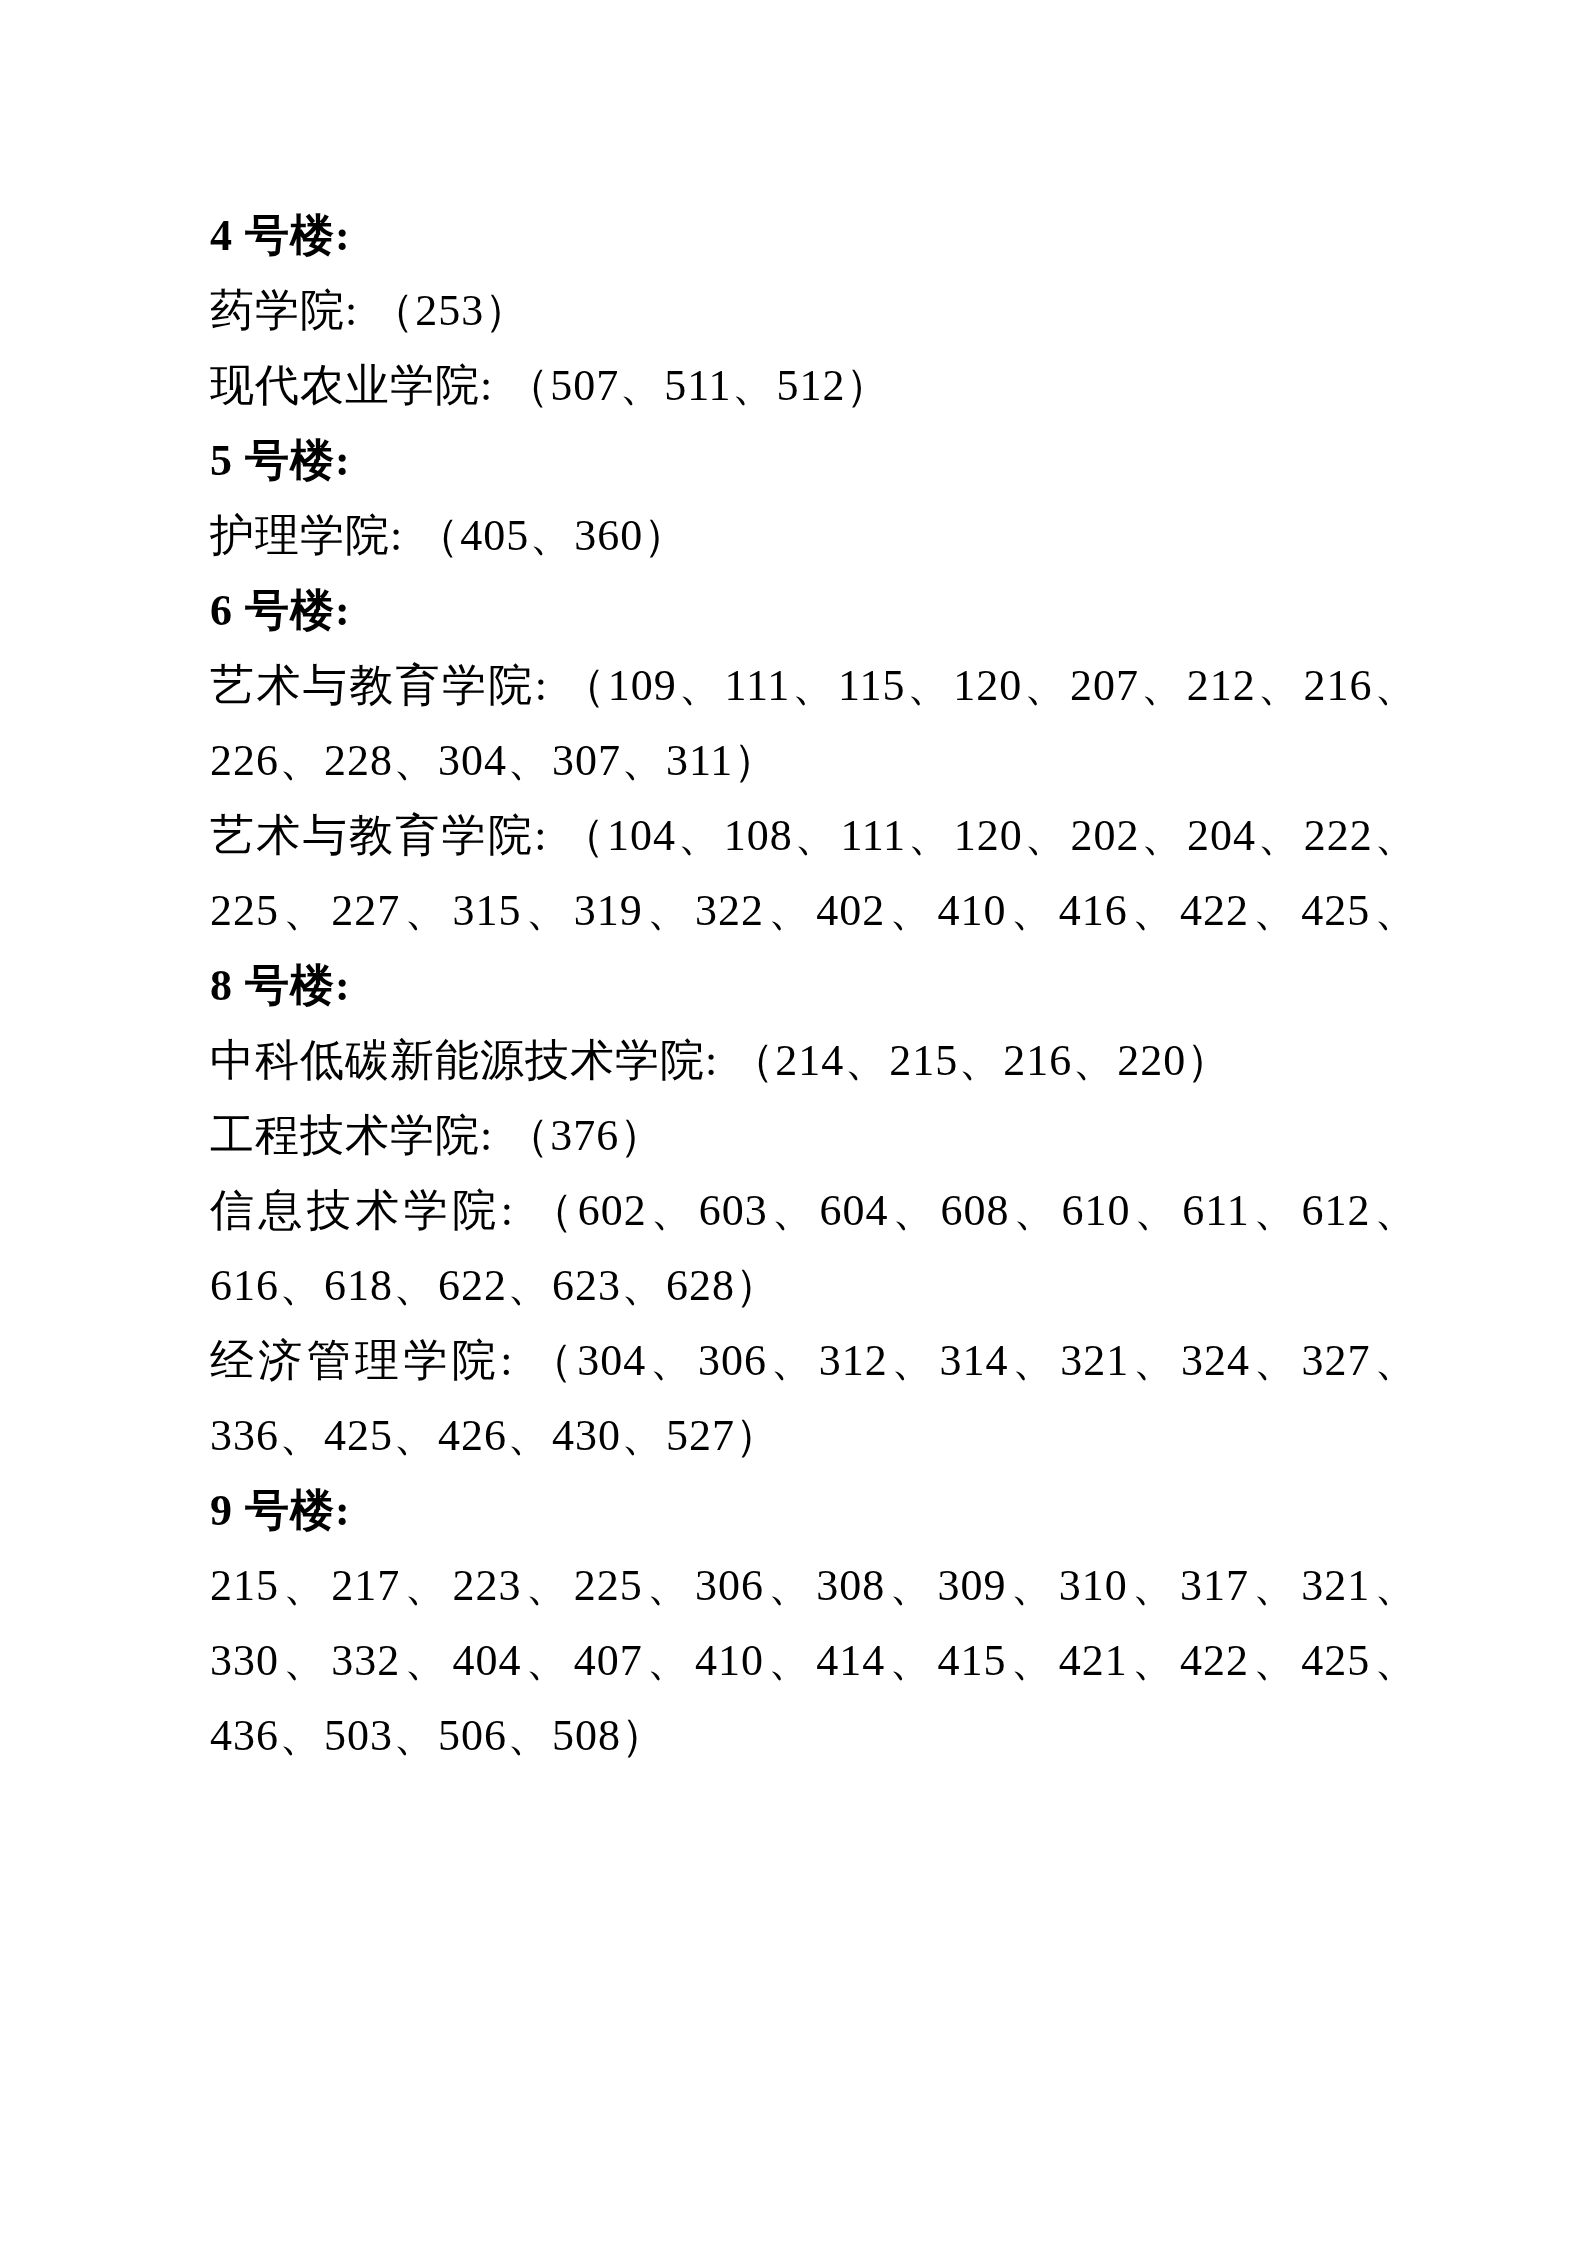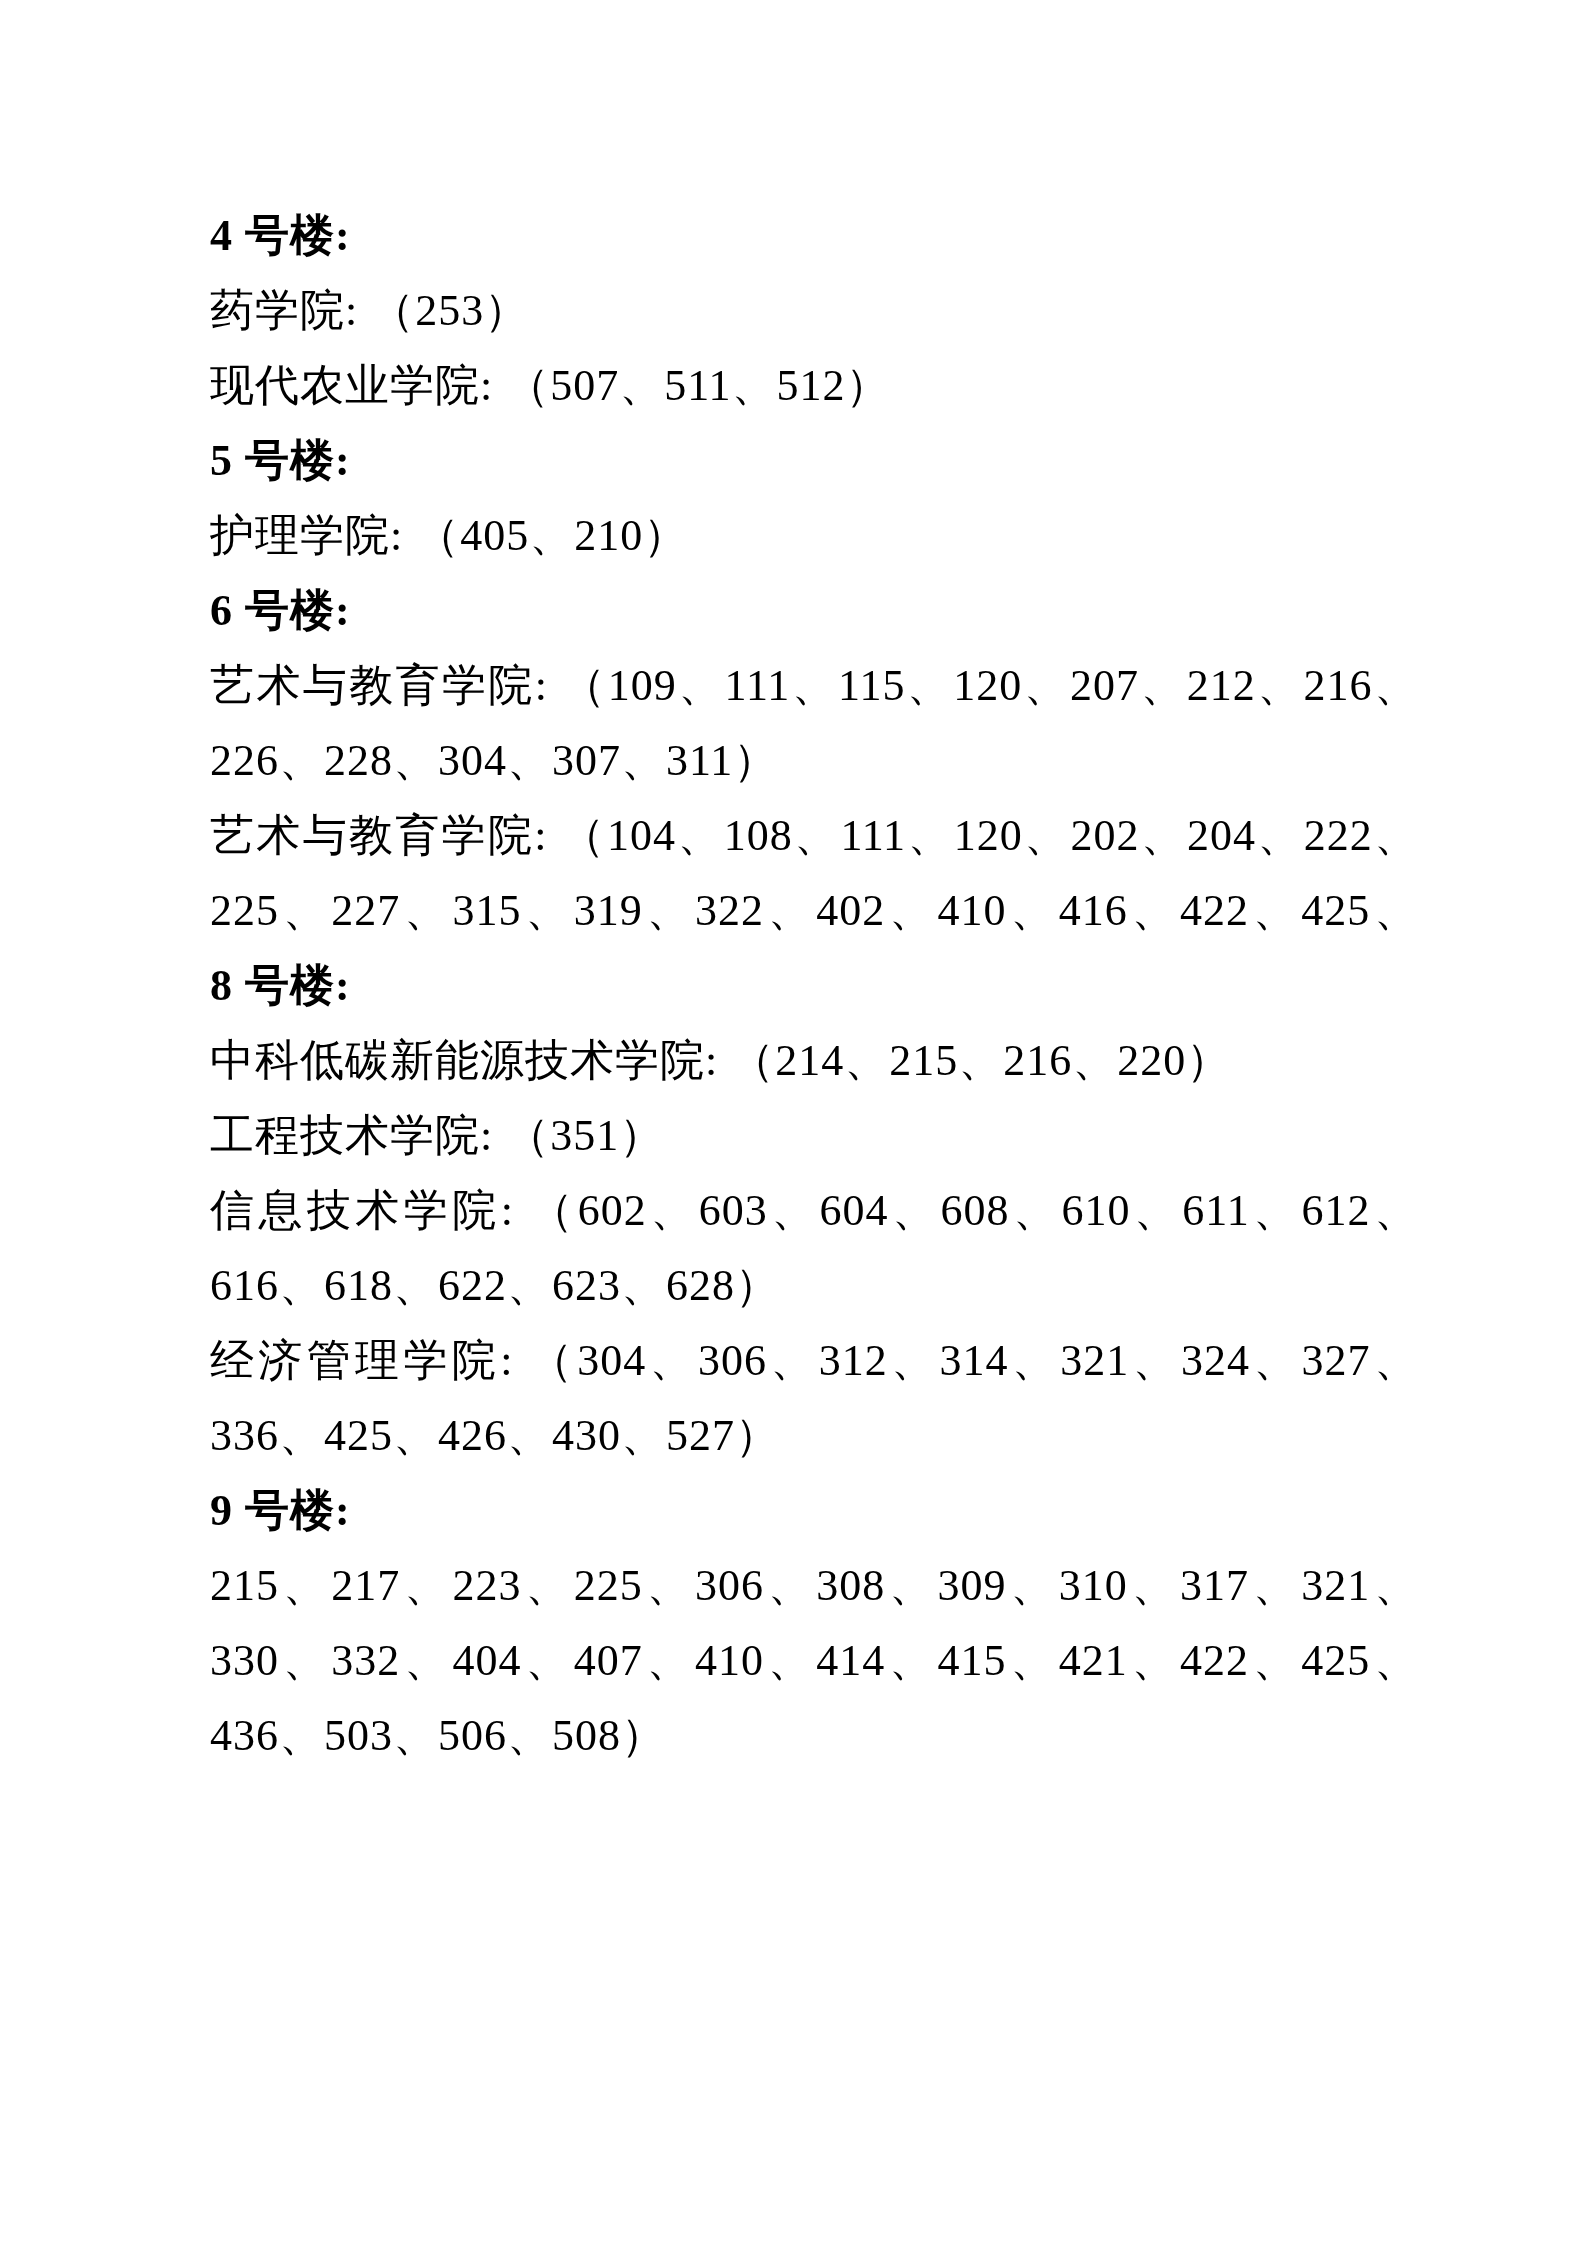--- a/index.html
+++ b/index.html
@@ -40,32 +40,32 @@
 </head>
 <body>
 
 <div class="page">
 
   <div class="line heading">4 号楼:</div>
   <div class="line">药学院: （253）</div>
   <div class="line">现代农业学院: （507、511、512）</div>
 
   <div class="line heading">5 号楼:</div>
-  <div class="line">护理学院: （405、210）</div>
+  <div class="line">护理学院: （405、360）</div>
 
   <div class="line heading">6 号楼:</div>
   <div class="line justify">艺术与教育学院: （109、111、115、120、207、212、216、</div>
   <div class="line">226、228、304、307、311）</div>
 
   <div class="line justify">艺术与教育学院: （104、108、111、120、202、204、222、</div>
   <div class="line justify">225、227、315、319、322、402、410、416、422、425、504、</div>
 
   <div class="line heading">8 号楼:</div>
   <div class="line">中科低碳新能源技术学院: （214、215、216、220）</div>
-  <div class="line">工程技术学院: （351）</div>
+  <div class="line">工程技术学院: （376）</div>
   <div class="line justify">信息技术学院: （602、603、604、608、610、611、612、614、</div>
   <div class="line">616、618、622、623、628）</div>
   <div class="line justify">经济管理学院: （304、306、312、314、321、324、327、332、</div>
   <div class="line">336、425、426、430、527）</div>
 
   <div class="line heading">9 号楼:</div>
   <div class="line justify">215、217、223、225、306、308、309、310、317、321、322、</div>
   <div class="line justify">330、332、404、407、410、414、415、421、422、425、426、</div>
   <div class="line">436、503、506、508）</div>
 

